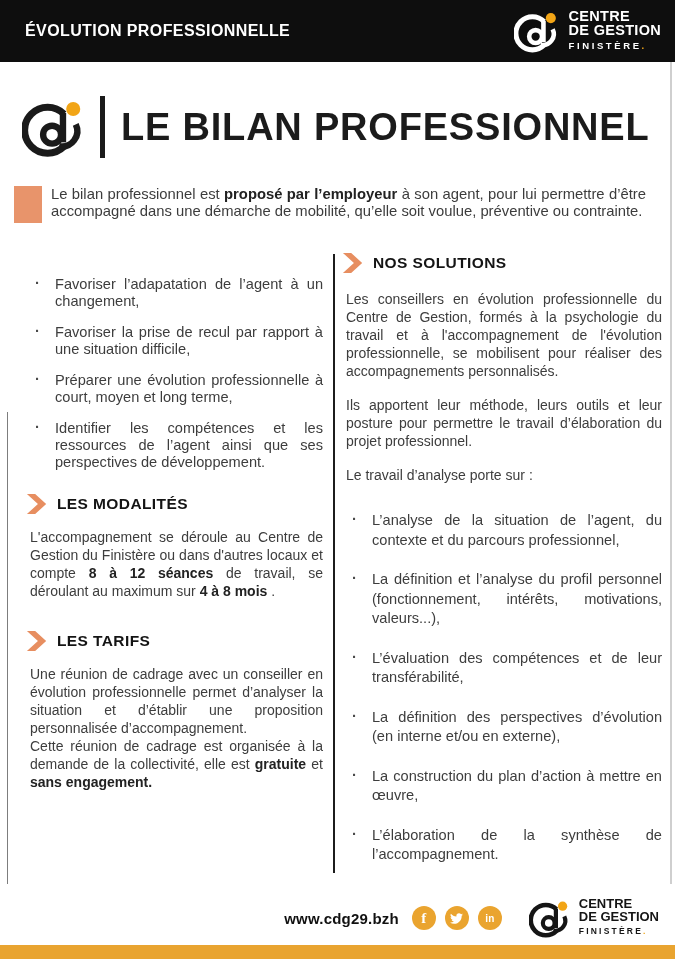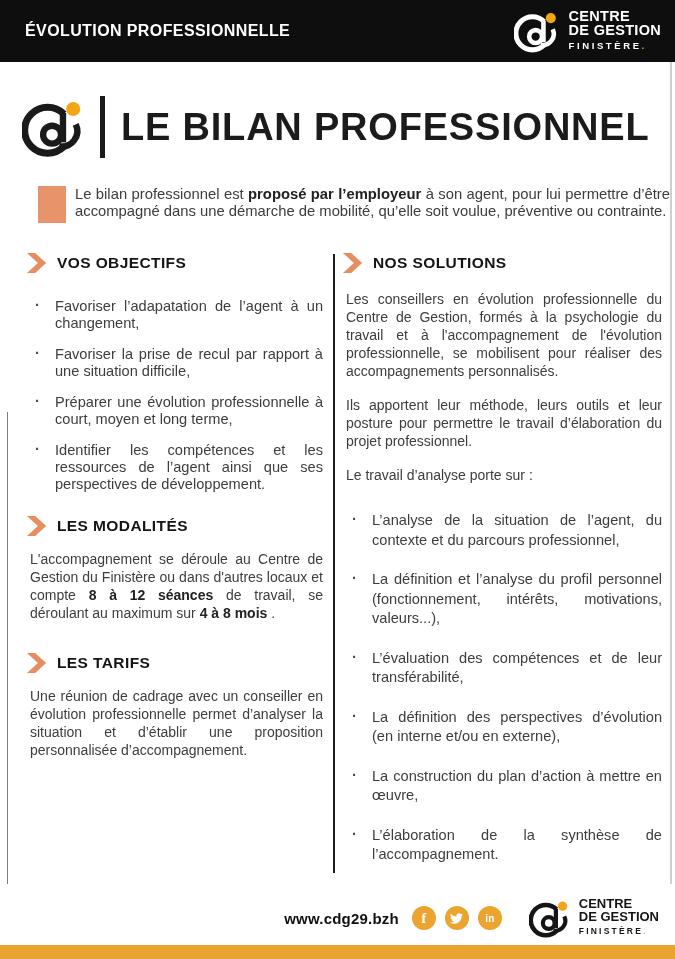--- a/index.html
+++ b/index.html
@@ -17,21 +17,21 @@
   .brand-text .l3 { font-size: 9.5px; font-weight: 600; letter-spacing: 2.6px; margin-top: 2px; }
   .brand-text.light { color: #fff; }
   .gold { color: #f2a516; }
 
   
   .title-row { position: absolute; top: 95px; left: 22px; display: flex; align-items: center; }
   .vbar { width: 5px; height: 62px; background: #1a1a1a; margin: 0 16px 0 14px; }
   .doc-title { font-size: 38px; font-weight: 800; letter-spacing: .8px; color: #1b1b1b; }
 
   
-  .intro { position: absolute; top: 186px; left: 38px; width: 632px; display: flex; gap: 9px; }
+  .intro { position: absolute; top: 186px; left: 14px; width: 632px; display: flex; gap: 9px; }
   .intro-square { flex: 0 0 28px; height: 37px; background: #e8946b; }
   .intro-text { font-size: 14.8px; line-height: 17px; color: #3c3c3c; text-align: justify; }
   .intro-text b, .body-b { color: #222; }
 
   
   .col { position: absolute; top: 252px; }
   .col-left  { left: 30px;  width: 293px; }
   .col-right { left: 346px; width: 316px; }
   .divider { position: absolute; left: 333px; top: 254px; width: 2px; height: 619px; background: #1c1c1c; }
 
@@ -112,26 +112,20 @@
 
   <div class="intro">
     <div class="intro-square"></div>
     <p class="intro-text"><span>Le bilan professionnel est </span><b>proposé par l’employeur</b><span> à son agent, pour lui permettre d’être accompagné dans une démarche de mobilité, qu’elle soit voulue, préventive ou contrainte.</span></p>
   </div>
 
   <div class="divider"></div>
 
   <div class="col col-left">
 
-    <div class="sec-head">
-      <svg class="chev" width="22" height="22" viewBox="0 0 24 24">
-        <polygon points="1,1 10,1 22,12 10,23 1,23 13,12" fill="#e78e60"></polygon>
-      </svg>
-      <h2>VOS OBJECTIFS</h2>
-    </div>
     <ul class="blist">
       <li>Favoriser l’adapatation de l’agent à un changement,</li>
       <li>Favoriser la prise de recul par rapport à une situation difficile,</li>
       <li>Préparer une évolution professionnelle à court, moyen et long terme,</li>
       <li>Identifier les compétences et les ressources de l’agent ainsi que ses perspectives de développement.</li>
     </ul>
 
     <div class="sec-block">
       <div class="sec-head mt-head">
         <svg class="chev" width="22" height="22" viewBox="0 0 24 24">
@@ -143,20 +137,21 @@
     </div>
 
     <div class="sec-block">
       <div class="sec-head mt-head" style="margin-top:30px">
         <svg class="chev" width="22" height="22" viewBox="0 0 24 24">
           <polygon points="1,1 10,1 22,12 10,23 1,23 13,12" fill="#e78e60"></polygon>
         </svg>
         <h2>LES TARIFS</h2>
       </div>
       <p class="para">Une réunion de cadrage avec un conseiller en évolution professionnelle permet d’analyser la situation et d’établir une proposition personnalisée d’accompagnement.</p>
+      <p class="para" style="margin-top:0"><span>Cette réunion de cadrage est organisée à la demande de la collectivité, elle est </span><b class="body-b">gratuite</b><span> et </span><b class="body-b">sans engagement.</b></p>
     </div>
   </div>
 
   <div class="col col-right">
     <div class="sec-head">
       <svg class="chev" width="22" height="22" viewBox="0 0 24 24">
         <polygon points="1,1 10,1 22,12 10,23 1,23 13,12" fill="#e78e60"></polygon>
       </svg>
       <h2>NOS SOLUTIONS</h2>
     </div>

